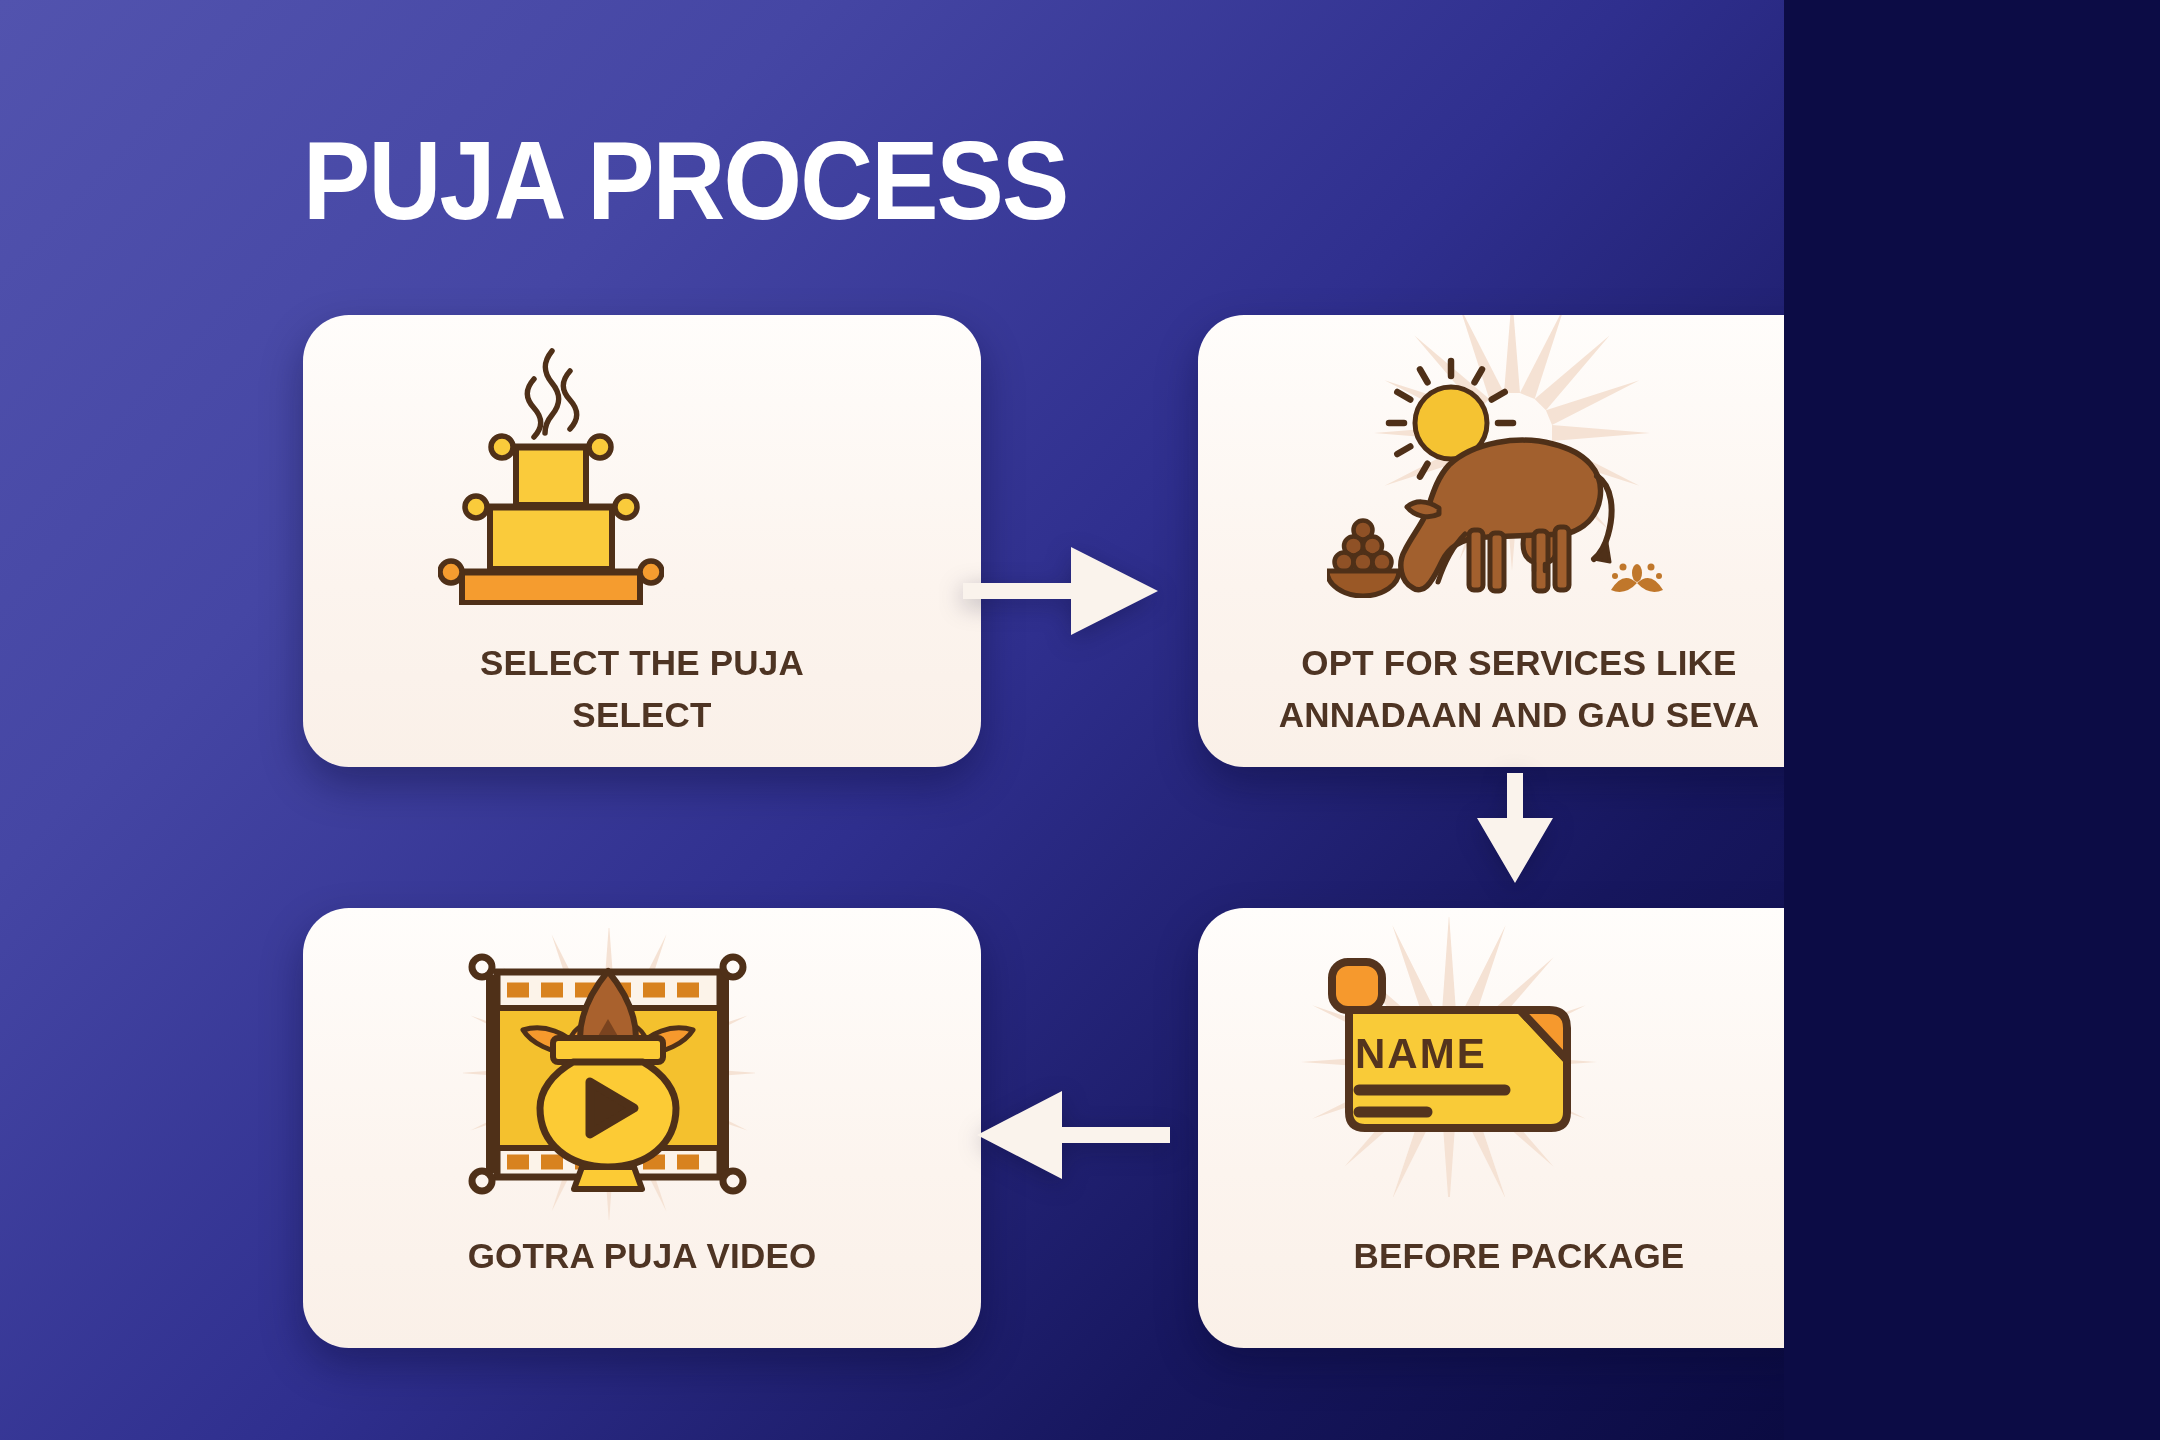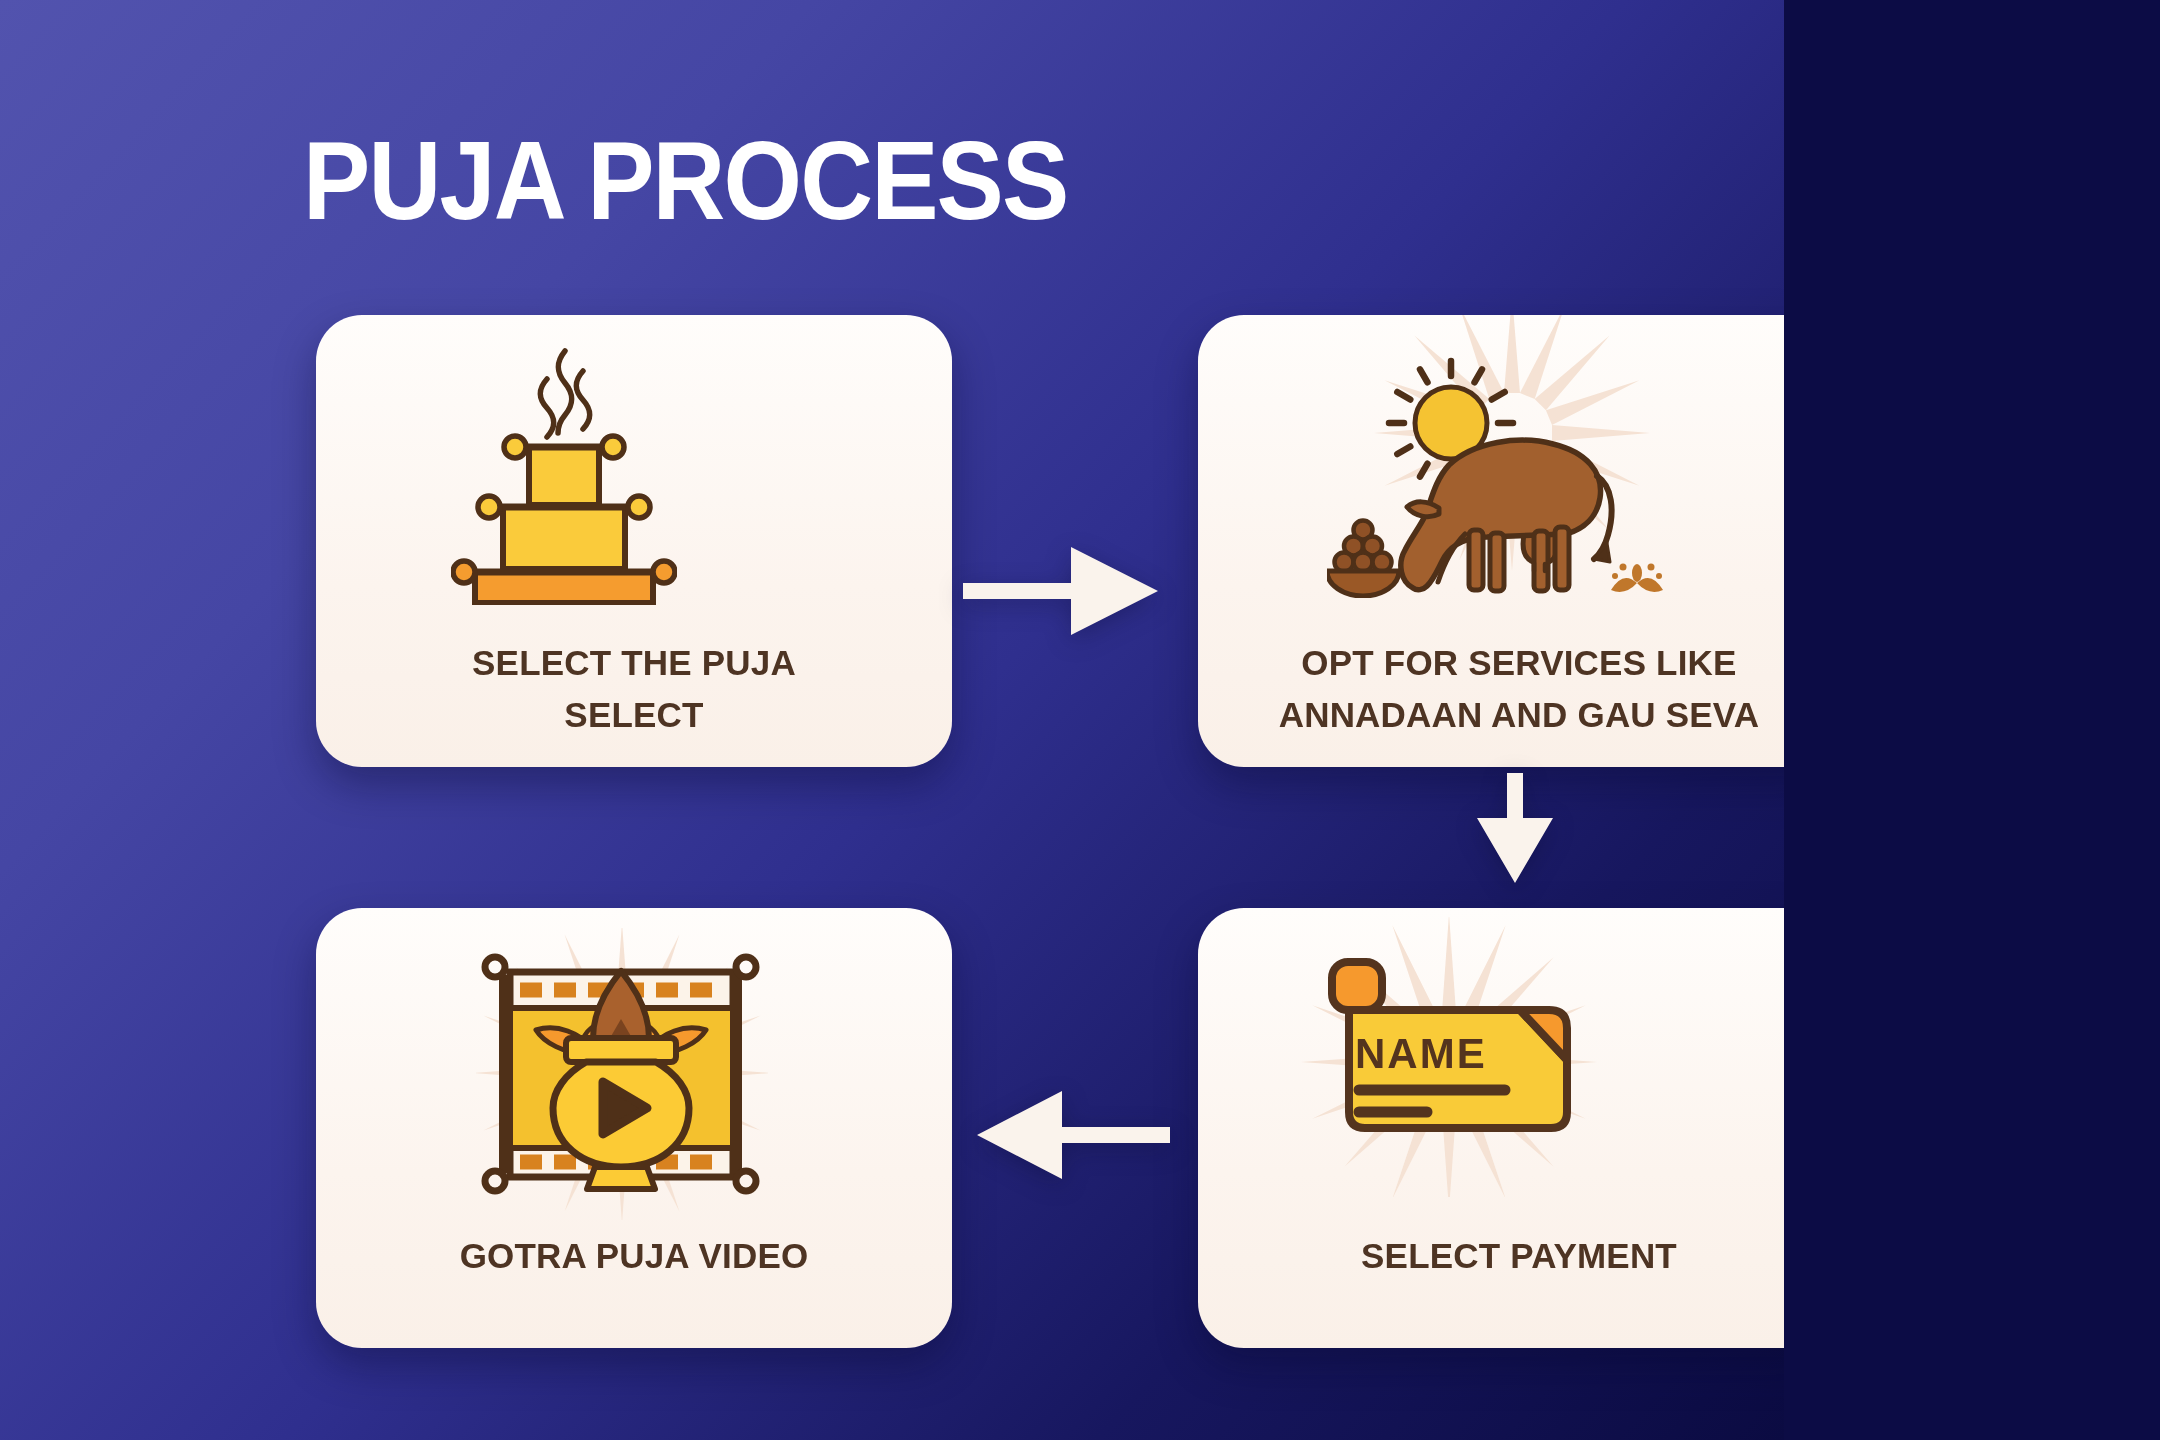--- a/index.html
+++ b/index.html
@@ -14,21 +14,21 @@
     letter-spacing:-2px;white-space:nowrap;
     transform:scaleX(0.9);transform-origin:left top;
   }
   .card{
     position:absolute;width:636px;border-radius:46px;overflow:hidden;
     background:linear-gradient(180deg,#FFFDFB 0%,#FCF4EE 60%,#FAF0E8 100%);
     box-shadow:0 18px 40px rgba(8,8,48,0.38);
   }
   .card.top{top:315px;height:452px;}
   .card.bottom{top:908px;height:440px;}
-  .card.left{left:316px;}
+  .card.left{left:303px;padding-left:42px;}
   .card.right{left:1198px;padding-left:6px;}
   .card .icon{position:absolute;}
   .label{
     position:absolute;left:18px;right:18px;top:322px;
     text-align:center;color:#4E3423;font-weight:bold;
     font-size:35px;line-height:52px;letter-spacing:0.2px;
   }
   .arrow{position:absolute;filter:drop-shadow(0 6px 12px rgba(5,5,40,0.3));}
   .arrow polygon{fill:#FAF3EC;}
 </style>
@@ -256,21 +256,21 @@
       <path d="M 22 48 L 193 48 L 240 98 L 240 150 Q 240 166 224 166 L 38 166 Q 22 166 22 150 Z" fill="#F9CB38" stroke="#54341E" stroke-width="8" stroke-linejoin="round"></path>
       <path d="M 193 48 L 240 98 L 240 66 Q 240 48 222 48 Z" fill="#F6992D" stroke="#54341E" stroke-width="8" stroke-linejoin="round"></path>
       <rect x="5" y="0" width="50" height="48" rx="16" fill="#F6992D" stroke="#54341E" stroke-width="8"></rect>
       <text x="28" y="106" font-family="'Liberation Sans', sans-serif" font-weight="bold" font-size="42" letter-spacing="2" fill="#54341E">NAME</text>
       <g stroke="#54341E" stroke-width="11" stroke-linecap="round">
         <line x1="32" y1="128" x2="178" y2="128"></line>
         <line x1="32" y1="150" x2="100" y2="150"></line>
       </g>
     </svg>
     <div class="label">
-      <div>SELECT PAYMENT</div>
+      <div>BEFORE PACKAGE</div>
     </div>
   </div>
 
   <svg class="arrow" style="left:977px;top:1085px" width="193" height="100" viewBox="0 0 193 100">
     <polygon points="193,42 85,42 85,6 0,50 85,94 85,58 193,58"></polygon>
   </svg>
 
 </div>
 
 </body></html>

